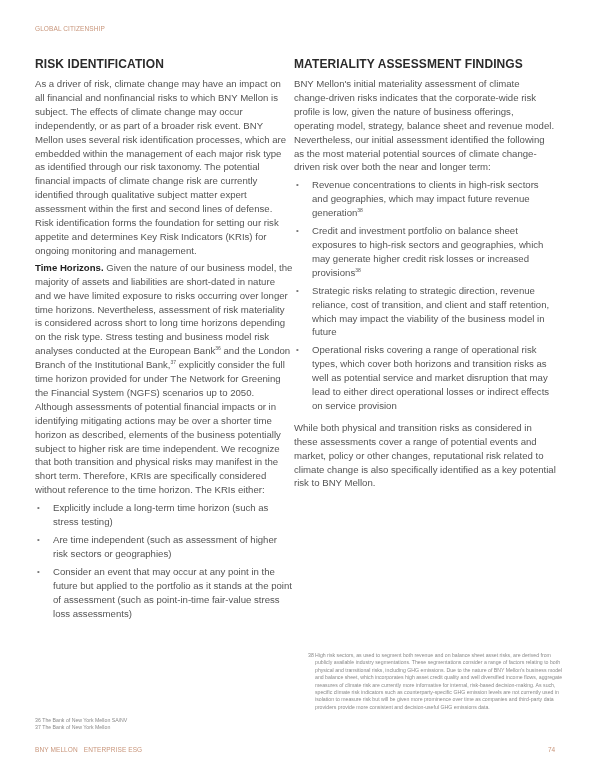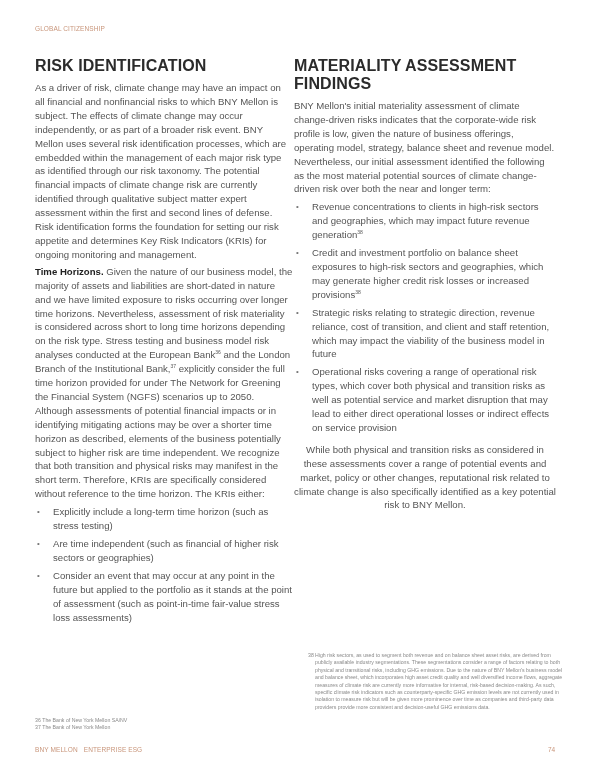--- a/index.html
+++ b/index.html
@@ -3,30 +3,30 @@
 <meta charset="utf-8">
 <style>
   html, body { margin: 0; padding: 0; background: #ffffff; }
   body { width: 600px; height: 776px; position: relative; overflow: hidden;
          font-family: "Liberation Sans", "DejaVu Sans", sans-serif; color: #4a4a4a; }
   .eyebrow { position: absolute; left: 35px; top: 25px; font-size: 6.5px; color: #c8957a;
              letter-spacing: 0.1px; text-transform: uppercase; }
   .col { position: absolute; top: 57px; }
   .col-left { left: 35px; width: 258px; }
   .col-right { left: 294px; width: 262px; }
-  h2 { margin: 0 0 6px 0; font-size: 16px; font-weight: bold; color: #2b2b2b; letter-spacing: 0.1px; }
+  h2 { margin: 0 0 6px 0; font-size: 12px; font-weight: bold; color: #2b2b2b; letter-spacing: 0.1px; }
   p { margin: 0; font-size: 9.6px; line-height: 13.9px; color: #555555; }
   p + p { margin-top: 3px; }
   .lead { font-weight: bold; color: #222222; margin-top: 24px; }
   ul { list-style: none; margin: 4px 0 0 0; padding: 0; }
   li { position: relative; padding-left: 18px; font-size: 9.6px; line-height: 13.9px;
        color: #555555; margin-bottom: 4px; }
   li::before { content: "•"; position: absolute; left: 2px; top: 0; font-size: 8px; color: #777; }
   sup { font-size: 5px; line-height: 0; vertical-align: super; }
-  .after-list { margin-top: 8px; text-align: center; }
+  .after-list { margin-top: 8px; }
   .fn-left { position: absolute; left: 35px; top: 717px; font-size: 5.2px; line-height: 7.2px; color: #8a8a8a; }
   .fn-right { position: absolute; left: 308px; top: 652px; width: 258px; font-size: 5.2px; line-height: 7.4px; color: #8a8a8a; }
   .fn-right .num { position: absolute; left: 0; }
   .fn-right .txt { display: block; padding-left: 7px; }
   .footer { position: absolute; left: 35px; top: 746px; font-size: 6.5px; color: #c8957a;
             text-transform: uppercase; letter-spacing: 0.1px; }
   .footer span + span { margin-left: 6px; }
   .page-num { position: absolute; left: 548px; top: 746px; font-size: 6.5px; color: #c8957a; }
 </style>
 </head>
@@ -35,33 +35,33 @@
 <div class="eyebrow">GLOBAL CITIZENSHIP</div>
 
 <div class="col col-left">
   <h2>RISK IDENTIFICATION</h2>
   <p>As a driver of risk, climate change may have an impact on all financial and nonfinancial risks to which BNY Mellon is subject. The effects of climate change may occur independently, or as part of a broader risk event. BNY Mellon uses several risk identification processes, which are embedded within the management of each major risk type as identified through our risk taxonomy. The potential financial impacts of climate change risk are currently identified through qualitative subject matter expert assessment within the first and second lines of defense. Risk identification forms the foundation for setting our risk appetite and determines Key Risk Indicators (KRIs) for ongoing monitoring and management.</p>
   <p>
     <span class="lead">Time Horizons.</span><span> Given the nature of our business model, the majority of assets and liabilities are short-dated in nature and we have limited exposure to risks occurring over longer time horizons. Nevertheless, assessment of risk materiality is considered across short to long time horizons depending on the risk type. Stress testing and business model risk analyses conducted at the European Bank</span><sup>36</sup><span> and the London Branch of the Institutional Bank,</span><sup>37</sup><span> explicitly consider the full time horizon provided for under The Network for Greening the Financial System (NGFS) scenarios up to 2050. Although assessments of potential financial impacts or in identifying mitigating actions may be over a shorter time horizon as described, elements of the business potentially subject to higher risk are time independent. We recognize that both transition and physical risks may manifest in the short term. Therefore, KRIs are specifically considered without reference to the time horizon. The KRIs either:</span>
   </p>
   <ul>
     <li>Explicitly include a long-term time horizon (such as stress testing)</li>
-    <li>Are time independent (such as financial of higher risk sectors or geographies)</li>
+    <li>Are time independent (such as assessment of higher risk sectors or geographies)</li>
     <li>Consider an event that may occur at any point in the future but applied to the portfolio as it stands at the point of assessment (such as point-in-time fair-value stress loss assessments)</li>
   </ul>
 </div>
 
 <div class="col col-right">
   <h2>MATERIALITY ASSESSMENT FINDINGS</h2>
   <p>BNY Mellon's initial materiality assessment of climate change-driven risks indicates that the corporate-wide risk profile is low, given the nature of business offerings, operating model, strategy, balance sheet and revenue model. Nevertheless, our initial assessment identified the following as the most material potential sources of climate change-driven risk over both the near and longer term:</p>
   <ul>
     <li><span>Revenue concentrations to clients in high-risk sectors and geographies, which may impact future revenue generation</span><sup>38</sup></li>
     <li><span>Credit and investment portfolio on balance sheet exposures to high-risk sectors and geographies, which may generate higher credit risk losses or increased provisions</span><sup>38</sup></li>
     <li><span>Strategic risks relating to strategic direction, revenue reliance, cost of transition, and client and staff retention, which may impact the viability of the business model in future</span></li>
-    <li><span>Operational risks covering a range of operational risk types, which cover both physical and transition risks as well as potential service and market disruption that may lead to either direct operational losses or indirect effects on service provision</span></li>
+    <li><span>Operational risks covering a range of operational risk types, which cover both horizons and transition risks as well as potential service and market disruption that may lead to either direct operational losses or indirect effects on service provision</span></li>
   </ul>
   <p class="after-list">While both physical and transition risks as considered in these assessments cover a range of potential events and market, policy or other changes, reputational risk related to climate change is also specifically identified as a key potential risk to BNY Mellon.</p>
 </div>
 
 <div class="fn-left">
   <div><span>36</span>&nbsp;<span>The Bank of New York Mellon SA/NV</span></div>
   <div><span>37</span>&nbsp;<span>The Bank of New York Mellon</span></div>
 </div>
 
 <div class="fn-right">

